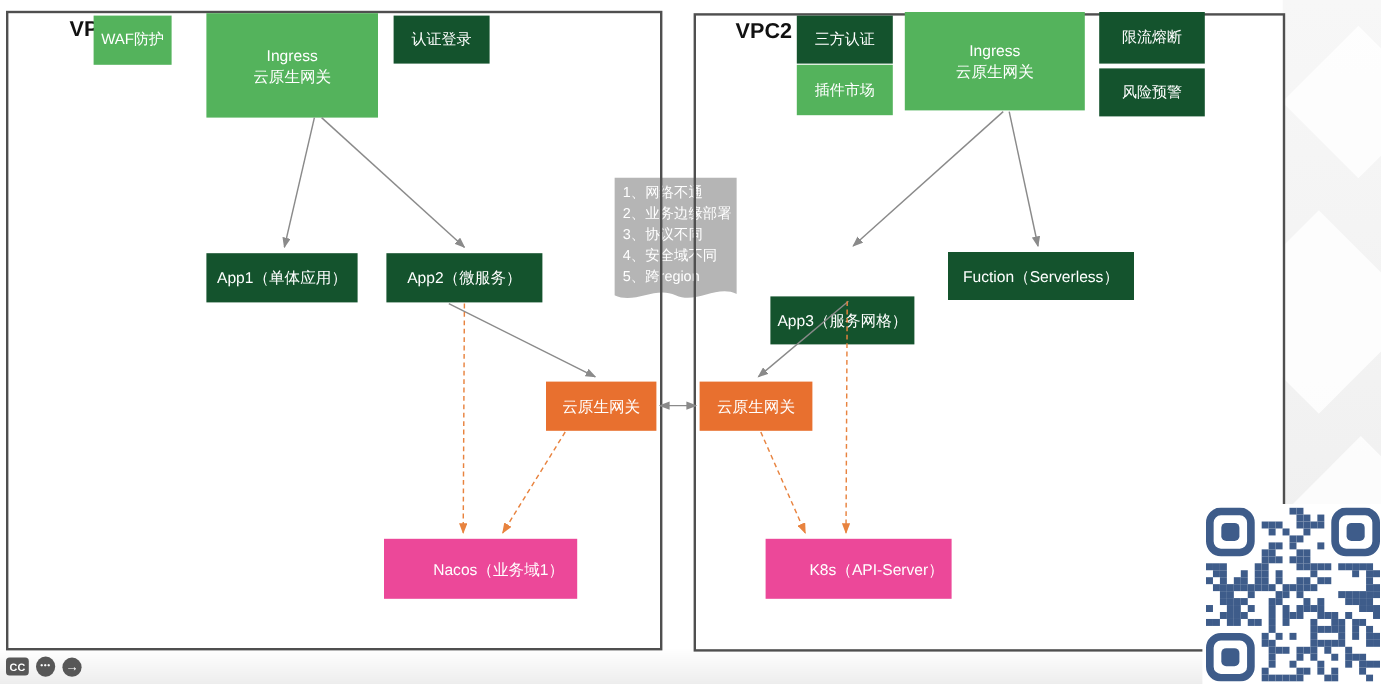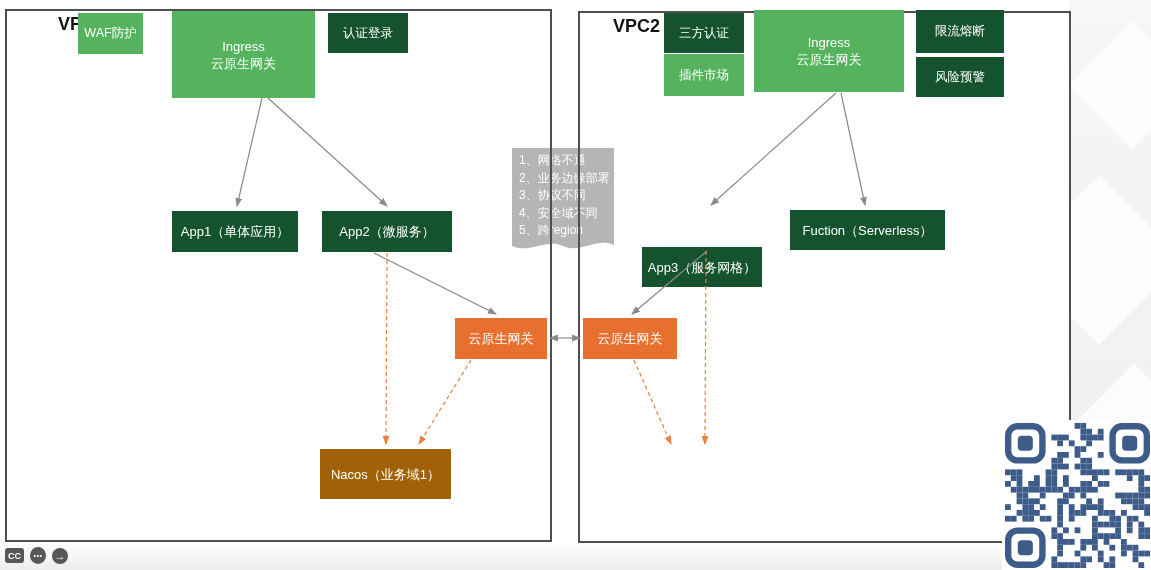--- a/index.html
+++ b/index.html
@@ -5,21 +5,21 @@
   html,body{margin:0;padding:0;background:#fff;}
   #canvas{position:relative;width:1151px;height:570px;background:#ffffff;overflow:hidden;
           font-family:"Liberation Sans", sans-serif;}
   .frame{position:absolute;border:2px solid #4f4f4f;}
   .vpc-label{position:absolute;font-weight:bold;font-size:18px;color:#111;}
   .node{position:absolute;display:flex;align-items:center;justify-content:center;
         color:#fff;text-align:center;font-size:13px;line-height:17px;}
   .green{background:#54b35c;}
   .orange{background:#14532d;}
   .deep{background:#e8702f;}
-  .blue{background:#a16207;}
+  .blue{background:#ec4899;padding-left:30px;}
   .small{font-size:12.5px;}
   .callout{position:absolute;left:512px;top:148px;width:106px;height:112px;}
   .callout svg{position:absolute;left:0;top:0;}
   .callout-text{position:absolute;left:7px;top:4px;color:#fff;font-size:12px;line-height:17.5px;white-space:nowrap;}
   #arrows{position:absolute;left:0;top:0;pointer-events:none;}
   .bg-band{position:absolute;left:1069px;top:0;width:82px;height:570px;
            background:linear-gradient(180deg,#f7f7f7,#eeeeee);}
   .deco{position:absolute;background:#ffffff;transform:rotate(45deg);opacity:.8;}
   .bottom-fade{position:absolute;left:0;top:540px;width:1151px;height:30px;
                background:linear-gradient(180deg,rgba(0,0,0,0),rgba(0,0,0,0.07));}
@@ -105,20 +105,23 @@
       <span>风险预警</span>
     </div>
   <div class="node orange" style="left:642px;top:210px;width:120px;height:40px;margin-top:37px;">
       <span>App3（服务网格）</span>
     </div>
   <div class="node orange" style="left:790px;top:210px;width:155px;height:40px;">
       <span>Fuction（Serverless）</span>
     </div>
   <div class="node deep" style="left:583px;top:318px;width:94px;height:41px;">
       <span>云原生网关</span>
+    </div>
+  <div class="node blue" style="left:638px;top:449px;width:125px;height:50px;">
+      <span>K8s（API-Server）</span>
     </div>
 
   <svg id="arrows" width="1151" height="570">
     <defs>
       <marker id="ag" viewBox="0 0 9 7" markerWidth="9" markerHeight="7" refX="8" refY="3.5" orient="auto-start-reverse" markerUnits="userSpaceOnUse">
         <path d="M0,0 L9,3.5 L0,7 Z" fill="#8a8a8a"></path>
       </marker>
       <marker id="ao" viewBox="0 0 9 7" markerWidth="9" markerHeight="7" refX="8" refY="3.5" orient="auto" markerUnits="userSpaceOnUse">
         <path d="M0,0 L9,3.5 L0,7 Z" fill="#e8833f"></path>
       </marker>

